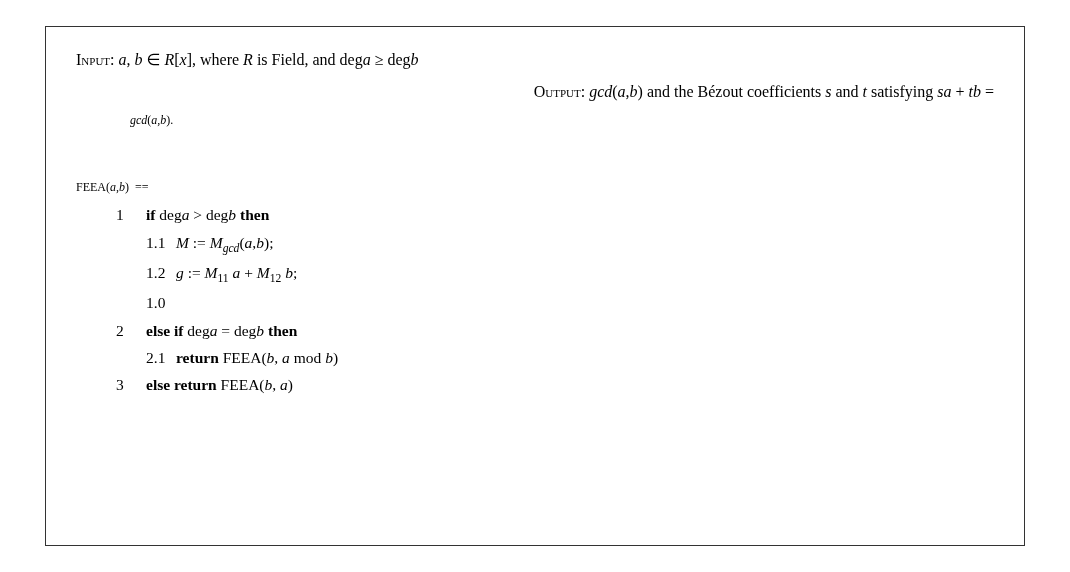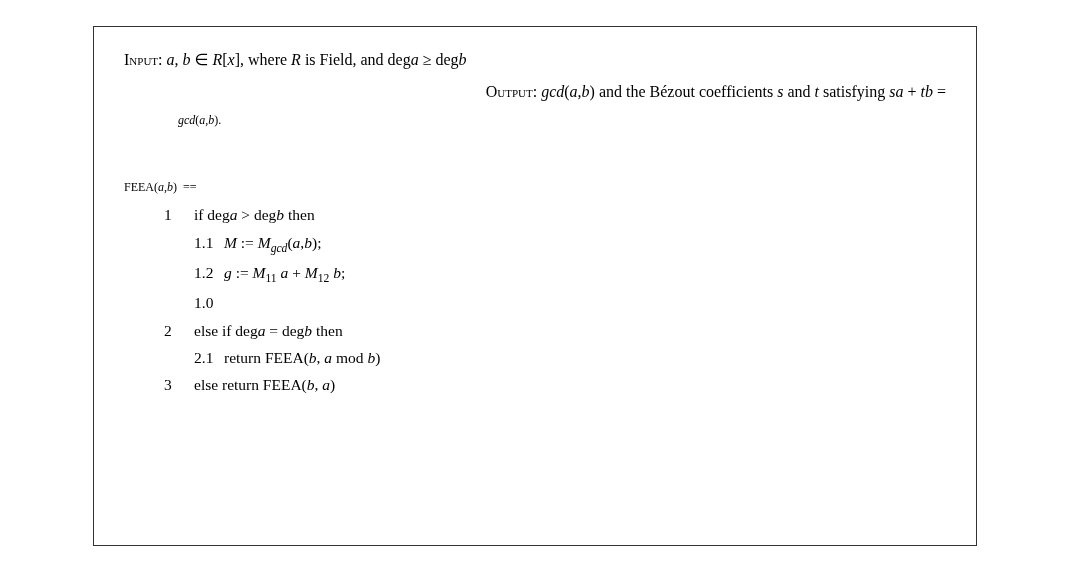--- a/index.html
+++ b/index.html
@@ -12,21 +12,21 @@
       width: 1070px;
       height: 572px;
       background: #ffffff;
       display: flex;
       align-items: center;
       justify-content: center;
       font-family: 'Times New Roman', Times, serif;
     }
 
     .algorithm-box {
-      width: 884px;
+      width: 980px;
       min-height: 520px;
       border: 1.5px solid #333;
       padding: 20px 30px 24px 30px;
       background: #fff;
     }
 
     .input-line {
       font-size: 16px;
       line-height: 1.6;
       margin-bottom: 6px;
@@ -78,21 +78,21 @@
 
     .indent1 {
       margin-left: 40px;
     }
 
     .indent2 {
       margin-left: 70px;
     }
 
     .kw {
-      font-weight: normal;
+      font-weight: bold;
       text-align: right;
     }
 
     sub {
       font-size: 0.75em;
     }
   </style>
 </head>
 <body>
 

